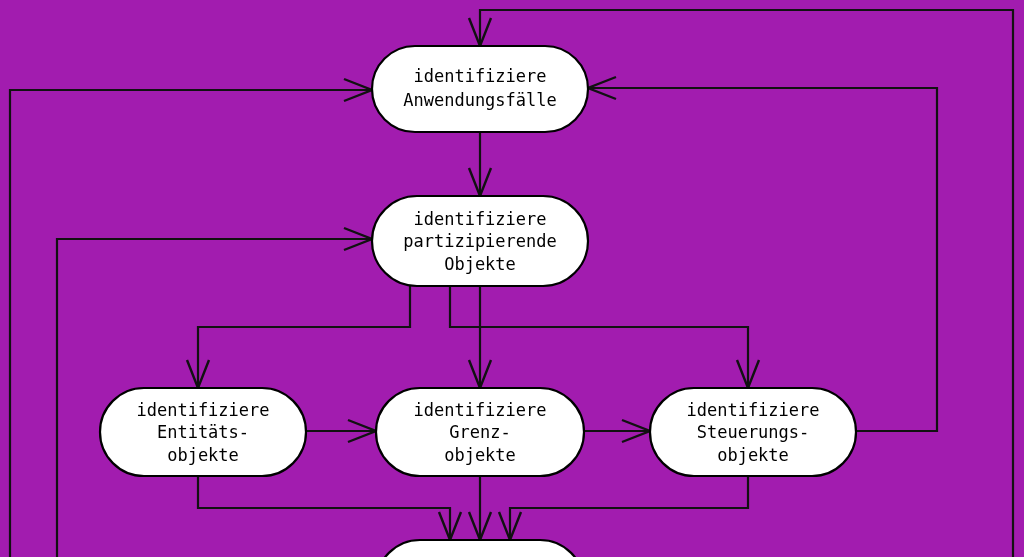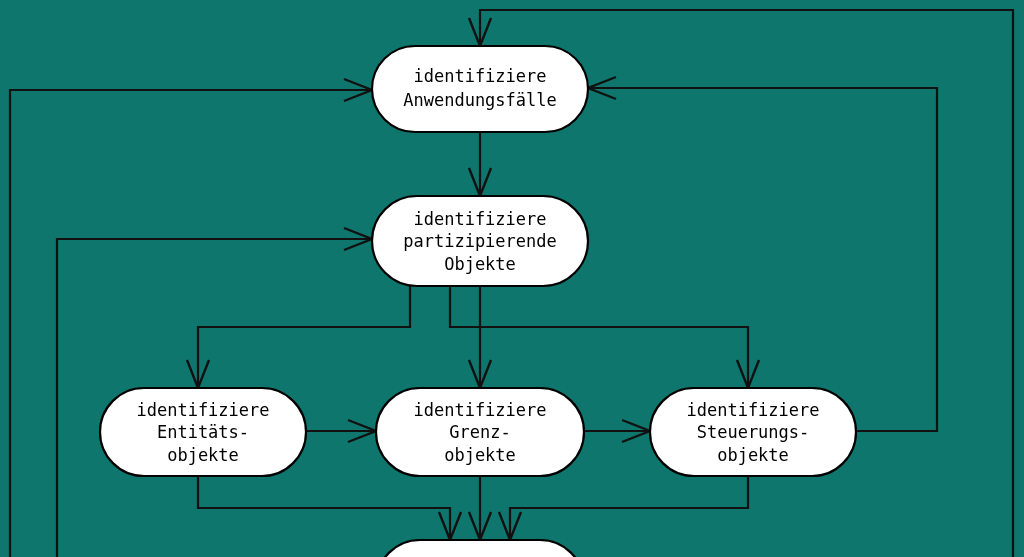--- a/index.html
+++ b/index.html
@@ -4,21 +4,21 @@
 <style>
   html, body {
     margin: 0;
     padding: 0;
     background: #ffffff;
   }
   #diagram-root {
     position: relative;
     width: 1024px;
     height: 557px;
-    background: #0f766e;
+    background: #a21caf;
     overflow: hidden;
     font-family: "DejaVu Sans Mono", "Liberation Mono", monospace;
   }
   #flow-svg {
     position: absolute;
     top: 0;
     left: 0;
     width: 1024px;
     height: 557px;
   }

